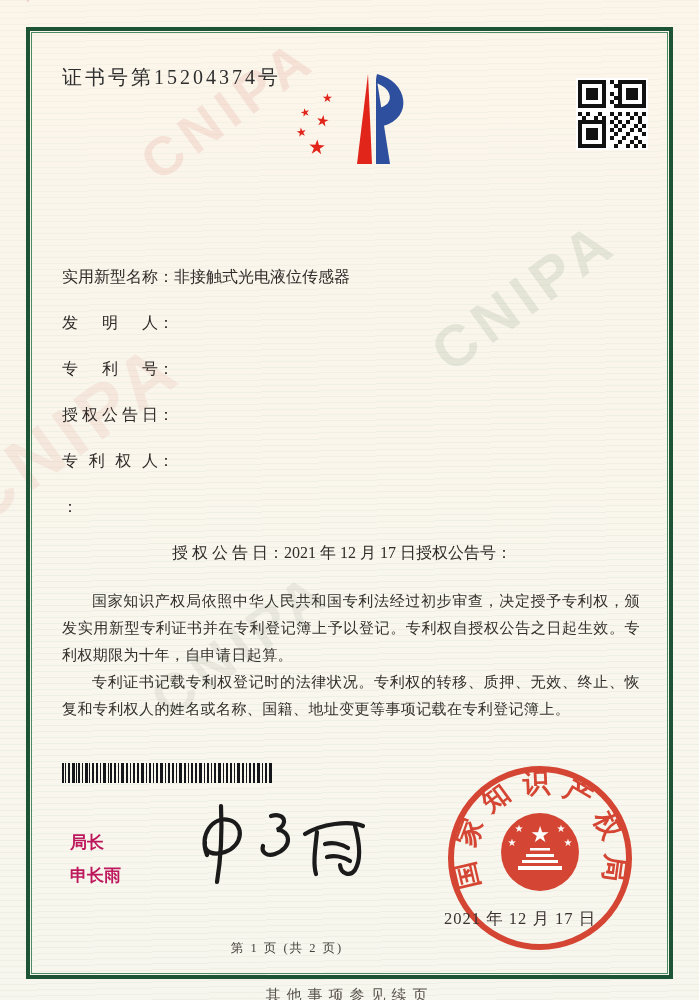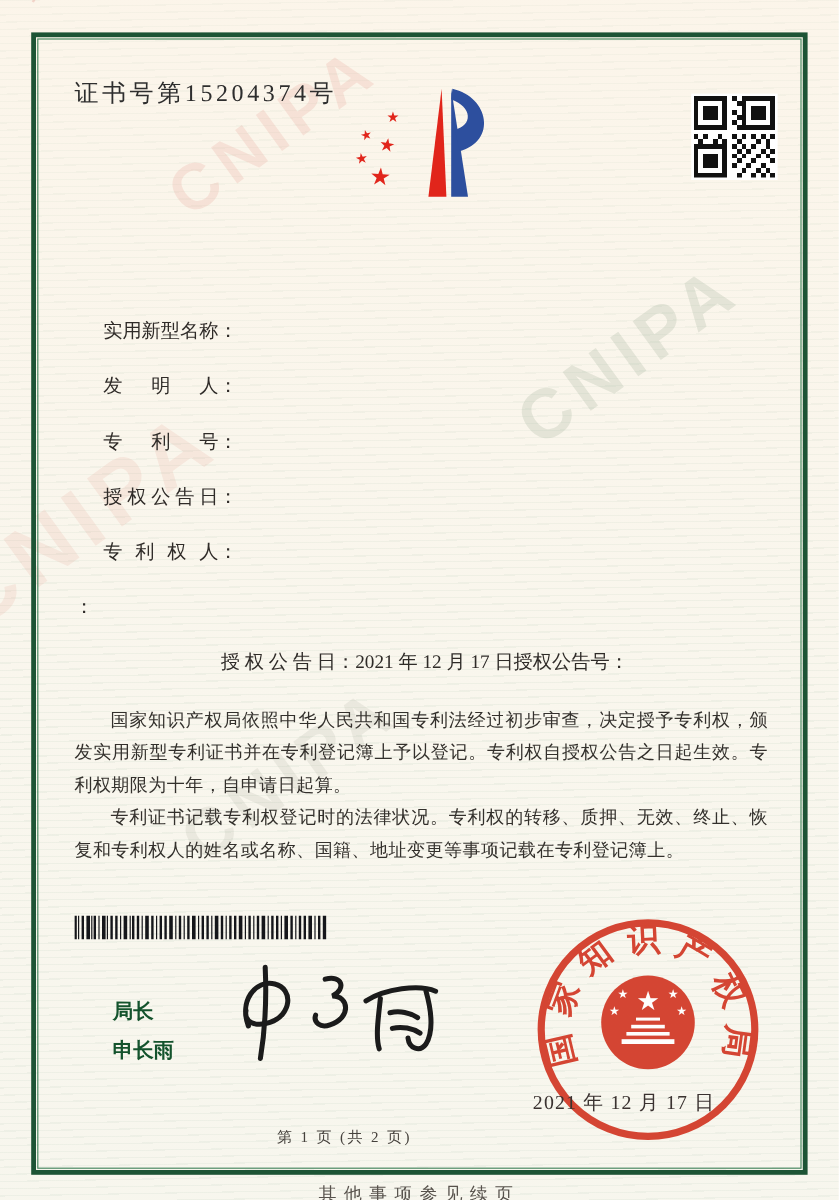--- a/index.html
+++ b/index.html
@@ -29,35 +29,35 @@
   .content{position:absolute;inset:0;z-index:3;}
 
   .cert-no{position:absolute;left:62px;top:64px;font-size:20px;letter-spacing:3px;color:#2e2e2e;}
   .logo{position:absolute;left:282px;top:66px;}
   .qr{position:absolute;left:576px;top:78px;width:72px;height:72px;background:#fff;padding:2px;box-sizing:border-box;}
   .title{position:absolute;left:0;top:176px;width:100%;margin:0;text-align:center;
       font-size:37px;font-weight:bold;letter-spacing:9px;text-indent:9px;color:#171512;}
 
   .fields{position:absolute;left:62px;top:264px;width:580px;font-size:16px;}
   .row{display:flex;line-height:25px;margin-bottom:21px;}
-  .lbl{display:inline-block;width:96px;text-align:justify;text-align-last:justify;flex:none;margin-left:24px;}
+  .lbl{display:inline-block;width:96px;text-align:justify;text-align-last:justify;flex:none;}
   .colon{flex:none;}
   .val{flex:1;min-width:0;}
   .grant-row{display:flex;line-height:25px;justify-content:center;width:560px;}
   .grant-pair{display:flex;}
 
   .paras{position:absolute;left:62px;top:588px;width:578px;font-size:15px;line-height:27px;
       text-align:justify;color:#33302c;}
   .paras p{margin:0;text-indent:2em;letter-spacing:0.4px;}
 
   .barcode{position:absolute;left:62px;top:763px;}
   .seal{position:absolute;left:442px;top:760px;opacity:0.92;}
   .seal-date{position:absolute;left:444px;top:908px;font-size:16.5px;letter-spacing:1px;color:#3a3230;z-index:4;}
   .director{position:absolute;left:70px;top:826px;font-family:"Liberation Sans","DejaVu Sans",sans-serif;
-      font-weight:bold;font-size:17px;color:#14532d;line-height:33px;margin-left:24px;}
+      font-weight:bold;font-size:17px;color:#be185d;line-height:33px;}
   .sig{position:absolute;left:185px;top:800px;}
 
   .page-footer{position:absolute;left:26px;top:940px;width:522px;text-align:center;
       font-size:12.5px;letter-spacing:2px;color:#45413c;}
   .continuation{position:absolute;left:0;top:986px;width:100%;text-align:center;
       font-size:15px;letter-spacing:6px;color:#57524c;}
 </style>
 </head>
 <body>
 
@@ -154,20 +154,21 @@
             <rect x="64" y="64" width="4" height="4"></rect>
         </g>
       </svg>
     </div>
 
 
     <div class="fields">
       <div class="row">
         <span class="lbl">实用新型名称</span>
           <span class="colon">：</span>
+          <span class="val">非接触式光电液位传感器</span>
       </div>
       <div class="row">
         <span class="lbl">发明人</span>
           <span class="colon">：</span>
       </div>
       <div class="row">
         <span class="lbl">专利号</span>
           <span class="colon">：</span>
       </div>
       <div class="row">

